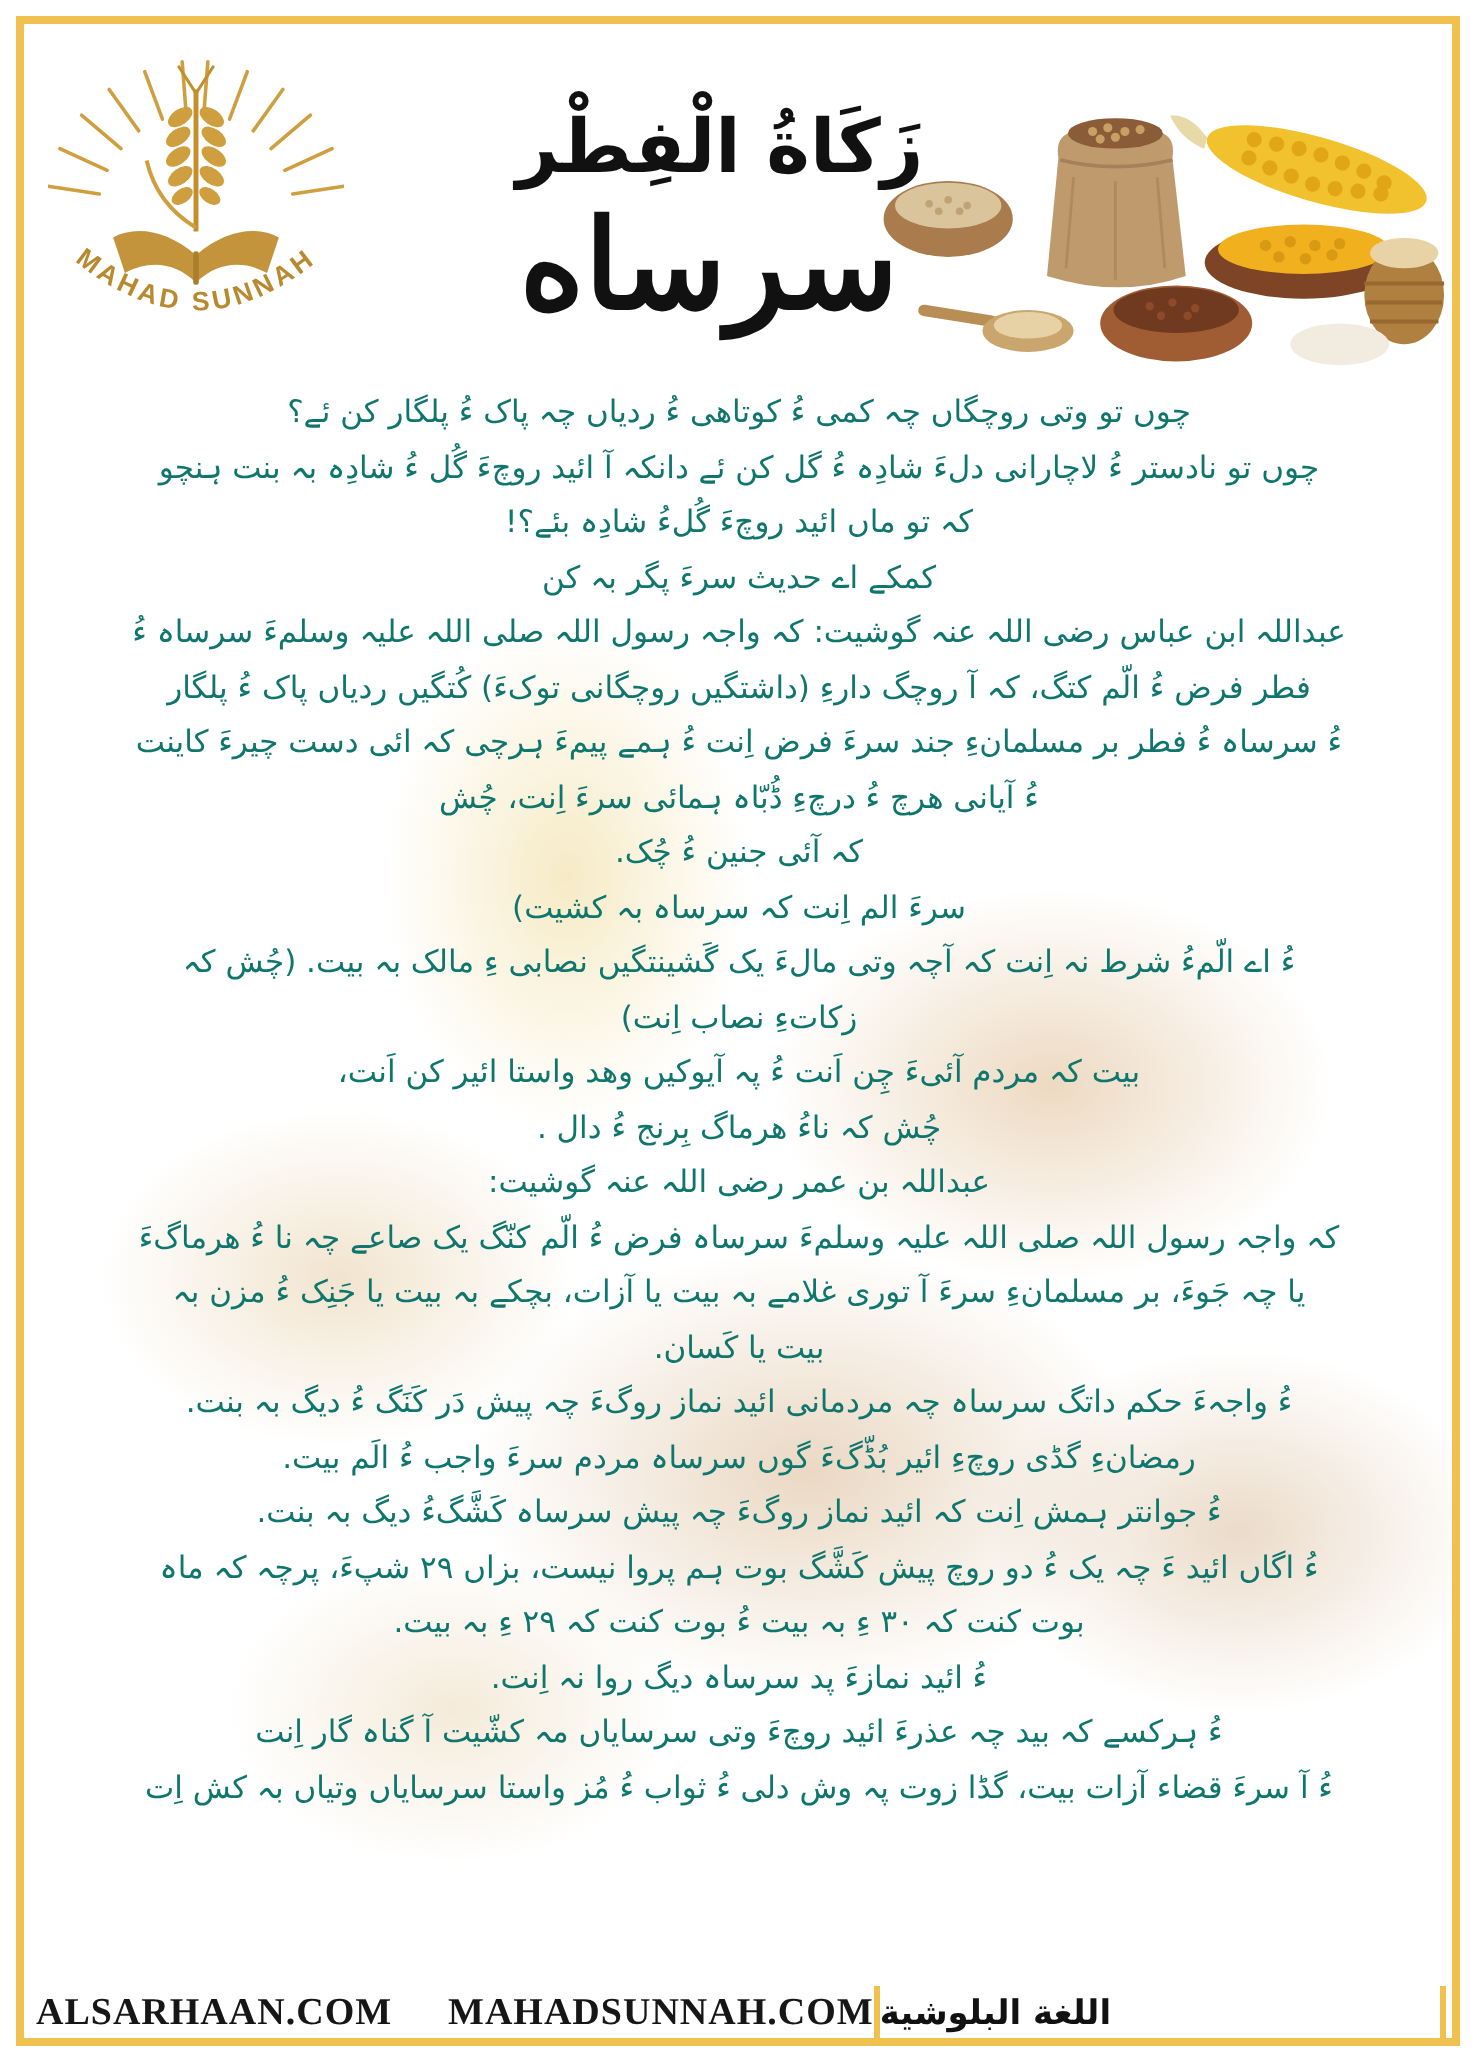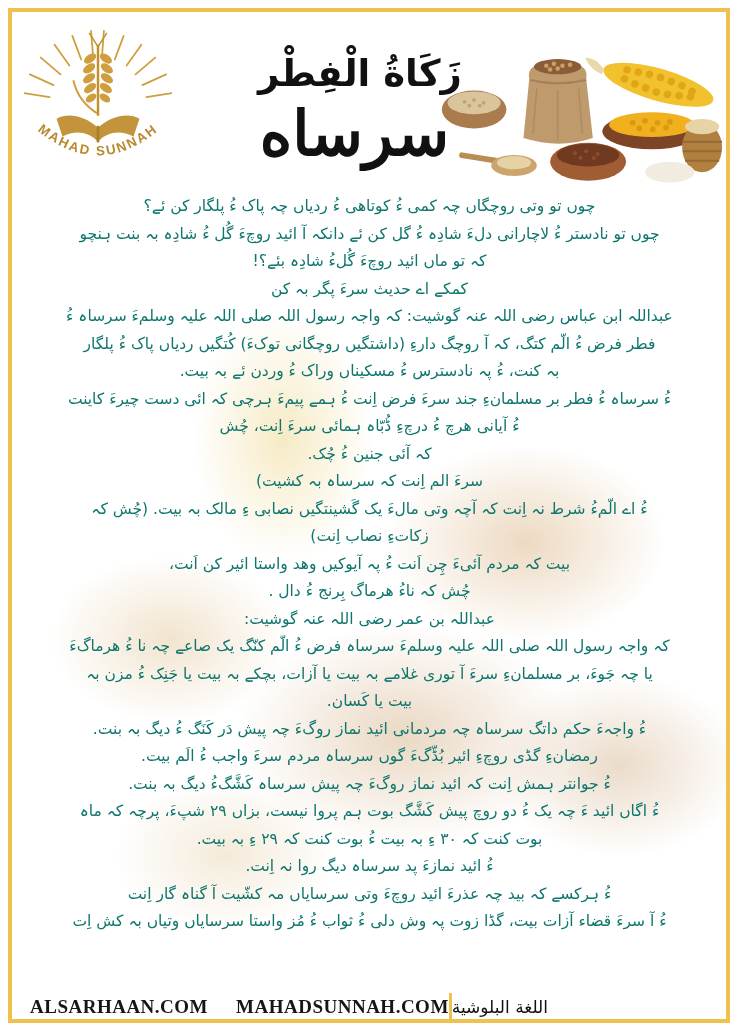--- a/index.html
+++ b/index.html
@@ -25,25 +25,25 @@
       radial-gradient(ellipse 180px 130px at 85% 72%, rgba(198,152,100,.35), transparent 70%),
       radial-gradient(ellipse 160px 110px at 30% 84%, rgba(224,196,148,.35), transparent 70%);}
 
   
   .body-text{position:absolute;left:14px;top:193px;width:711px;direction:rtl;text-align:center;
              font-size:15.5px;line-height:27.5px;color:#0f766e;}
   .line{white-space:nowrap;overflow:hidden;}
 
   
   .footer{position:absolute;left:12px;bottom:13px;width:715px;height:28px;display:flex;align-items:center;}
-  .footer-sites{flex:0 0 418px;padding-left:18px;display:flex;gap:28px;
+  .footer-sites{flex:0 0 418px;padding-left:6px;display:flex;gap:28px;
                 font-family:"Liberation Serif",serif;font-weight:bold;font-size:19px;color:#161616;letter-spacing:.5px;}
   .footer-label-cell{flex:0 0 268px;align-self:stretch;display:flex;align-items:center;justify-content:flex-end;
-                     padding-right:24px;border-left:3px solid #F0C14E;border-right:3px solid #F0C14E;
-                     font-weight:normal;font-size:17px;direction:rtl;}
+                     padding-right:12px;border-left:3px solid #F0C14E;border-right:3px solid #F0C14E;
+                     font-weight:bold;font-size:17px;direction:rtl;}
 </style>
 </head>
 <body>
 
 <div class="page">
   <div class="frame"></div>
 
   <div class="logo">
     <svg viewBox="0 0 150 165" width="148" height="165">
       <g stroke="#CF9F3F" stroke-width="1.8" stroke-linecap="round">
@@ -189,21 +189,20 @@
       <div class="line">چوں تو نادستر ءُ لاچارانی دلءَ شادِہ ءُ گل کن ئے دانکہ آ ائید روچءَ گُل ءُ شادِہ بہ بنت ہنچو</div>
 
       <div class="line">کہ تو ماں ائید روچءَ گُلءُ شادِہ بئے؟!</div>
 
       <div class="line">کمکے اے حدیث سرءَ پگر بہ کن</div>
 
       <div class="line">عبداللہ ابن عباس رضی اللہ عنہ گوشیت: کہ واجہ رسول اللہ صلی اللہ علیہ وسلمءَ سرساہ ءُ</div>
 
       <div class="line">فطر فرض ءُ الّم کتگ، کہ آ روچگ دارءِ (داشتگیں روچگانی توکءَ) کُتگیں ردیاں پاک ءُ پلگار</div>
 
-      <div class="line">بہ کنت، ءُ پہ نادسترس ءُ مسکیناں وراک ءُ وردن ئے بہ بیت.</div>
 
       <div class="line">ءُ سرساہ ءُ فطر بر مسلمانءِ جند سرءَ فرض اِنت ءُ ہمے پیمءَ ہرچی کہ ائی دست چیرءَ کاینت</div>
 
       <div class="line">ءُ آیانی ھرچ ءُ درچءِ ڈُبّاہ ہمائی سرءَ اِنت، چُش</div>
 
       <div class="line">کہ آئی جنین ءُ چُک.</div>
 
 
       <div class="line">سرءَ الم اِنت کہ سرساہ بہ کشیت)</div>
 

